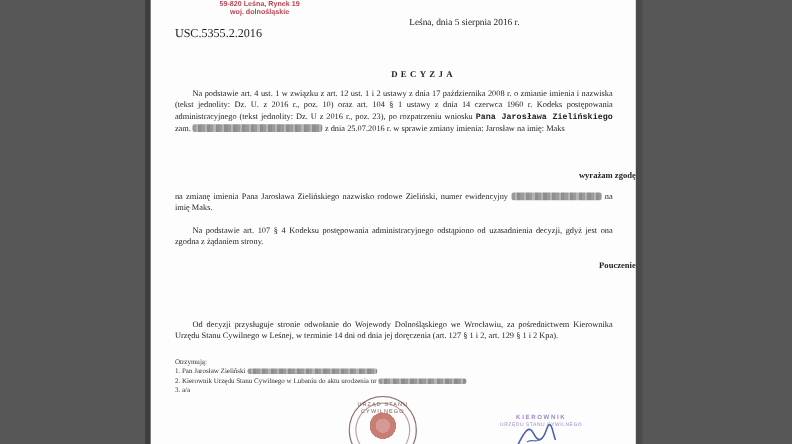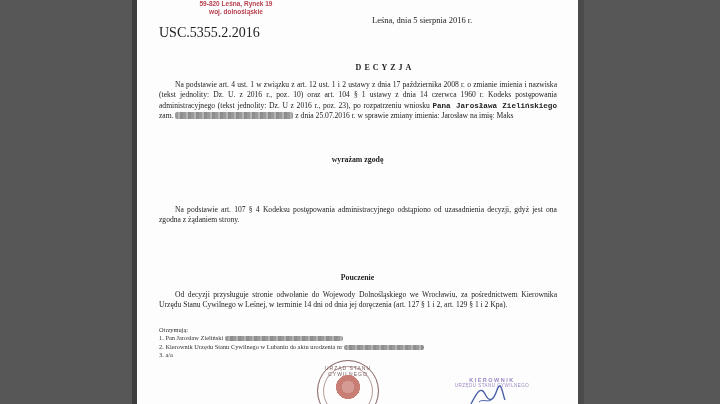--- a/index.html
+++ b/index.html
@@ -22,36 +22,36 @@
     background: #fdfdfd;
     color: #222;
     overflow: hidden;
   }
   .stamp-top {
     position: absolute; left: 39px; top: 0px; width: 120px;
     color: #b8414f; font-family: "Liberation Sans", "DejaVu Sans", sans-serif;
     font-size: 6.5px; line-height: 8px; text-align: center; font-weight: bold;
   }
   .ref {
-    position: absolute; left: 22px; top: 25px; font-size: 14px;
+    position: absolute; left: 22px; top: 25px; font-size: 11px;
   }
   .date {
     position: absolute; left: 235px; top: 15px; font-size: 8.5px; text-align: center;
   }
   .title {
     position: absolute; left: 0; width: 496px; top: 63px; text-align: center;
     font-size: 8px; font-weight: bold; letter-spacing: 3px;
   }
   .para {
     position: absolute; left: 22px; width: 398px;
     font-size: 7.6px; line-height: 10.4px; text-align: justify;
   }
   .para.indent { text-indent: 16px; }
   .center-heading {
-    position: absolute; left: 0; width: 441px; text-align: center;
+    position: absolute; left: 0; width: 441px; text-align: right;
     font-size: 7.8px; font-weight: bold;
   }
   .redact {
     display: inline-block; height: 7px; vertical-align: -1px;
     background: repeating-linear-gradient(90deg, #9a9a9a 0 3px, #b5b5b5 3px 5px, #8e8e8e 5px 8px);
     border-radius: 2px;
   }
   .b { font-weight: bold; font-family: Liberation Mono, monospace; }
   .recipients {
     position: absolute; left: 22px; top: 326px; font-size: 6.4px; line-height: 8.4px;
@@ -98,24 +98,27 @@
   <div class="date">Leśna, dnia 5 sierpnia 2016 r.</div>
 
   <div class="title">DECYZJA</div>
 
   <div class="para indent" style="top:80px;">
     <span>Na podstawie art. 4 ust. 1 w związku z art. 12 ust. 1 i 2 ustawy z dnia 17 października 2008 r. o zmianie imienia i nazwiska (tekst jednolity: Dz. U. z 2016 r., poz. 10) oraz art. 104 § 1 ustawy z dnia 14 czerwca 1960 r. Kodeks postępowania administracyjnego (tekst jednolity: Dz. U z 2016 r., poz. 23), po rozpatrzeniu wniosku </span><span class="b">Pana Jarosława Zielińskiego</span><span> zam. </span><span class="redact" style="width:118px;"></span><span> z dnia 25.07.2016 r. w sprawie zmiany imienia: Jarosław na imię: Maks</span>
   </div>
 
   <div class="center-heading" style="top:155px;">wyrażam zgodę</div>
 
+  <div class="para" style="top:174px;">
+    <span>na zmianę imienia Pana Jarosława Zielińskiego nazwisko rodowe Zieliński, numer ewidencyjny </span><span class="redact" style="width:82px;"></span><span> na imię Maks.</span>
+  </div>
 
   <div class="para indent" style="top:205px;">Na podstawie art. 107 § 4 Kodeksu postępowania administracyjnego odstąpiono od uzasadnienia decyzji, gdyż jest ona zgodna z żądaniem strony.</div>
 
-  <div class="center-heading" style="top:237px;margin-top:36px;">Pouczenie</div>
+  <div class="center-heading" style="top:237px;">Pouczenie</div>
 
   <div class="para indent" style="top:254px;margin-top:36px;">Od decyzji przysługuje stronie odwołanie do Wojewody Dolnośląskiego we Wrocławiu, za pośrednictwem Kierownika Urzędu Stanu Cywilnego w Leśnej, w terminie 14 dni od dnia jej doręczenia (art. 127 § 1 i 2, art. 129 § 1 i 2 Kpa).</div>
 
   <div class="recipients">
     <div>Otrzymują:</div>
     <div class="item"><span>1.  Pan Jarosław Zieliński</span> <span class="redact" style="width:118px;height:5px;"></span></div>
     <div class="item"><span>2.  Kierownik Urzędu Stanu Cywilnego w Lubaniu do aktu urodzenia nr</span> <span class="redact" style="width:80px;height:5px;"></span></div>
     <div class="item">3.  a/a</div>
   </div>
 

